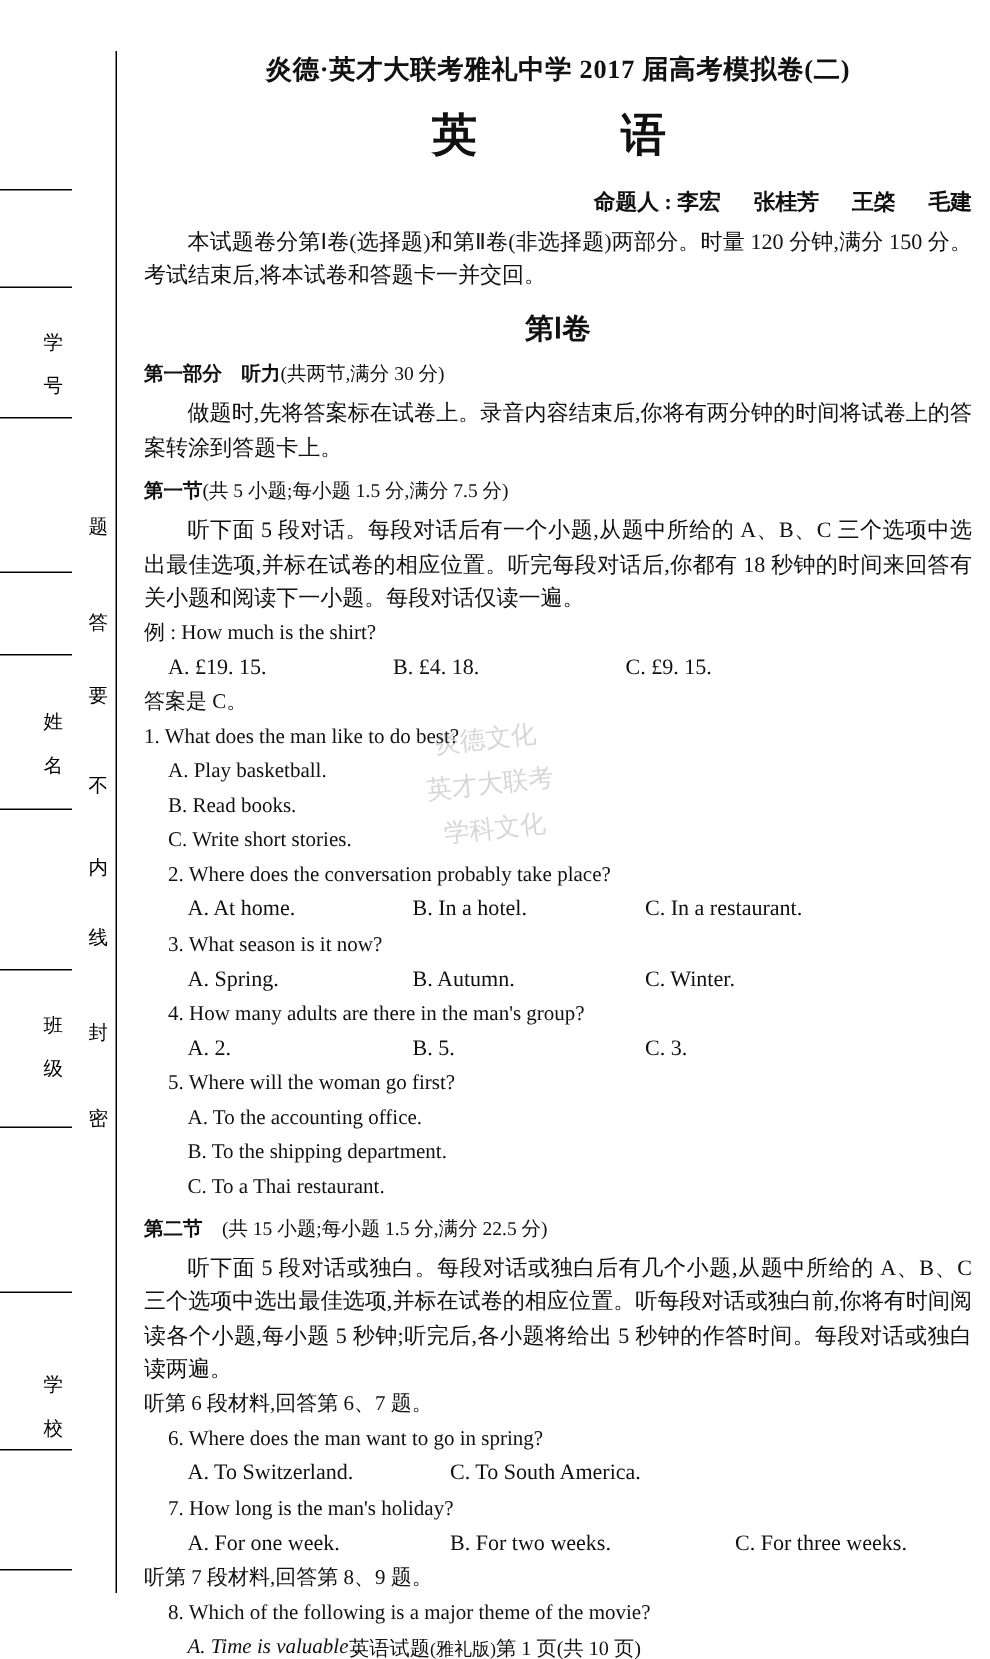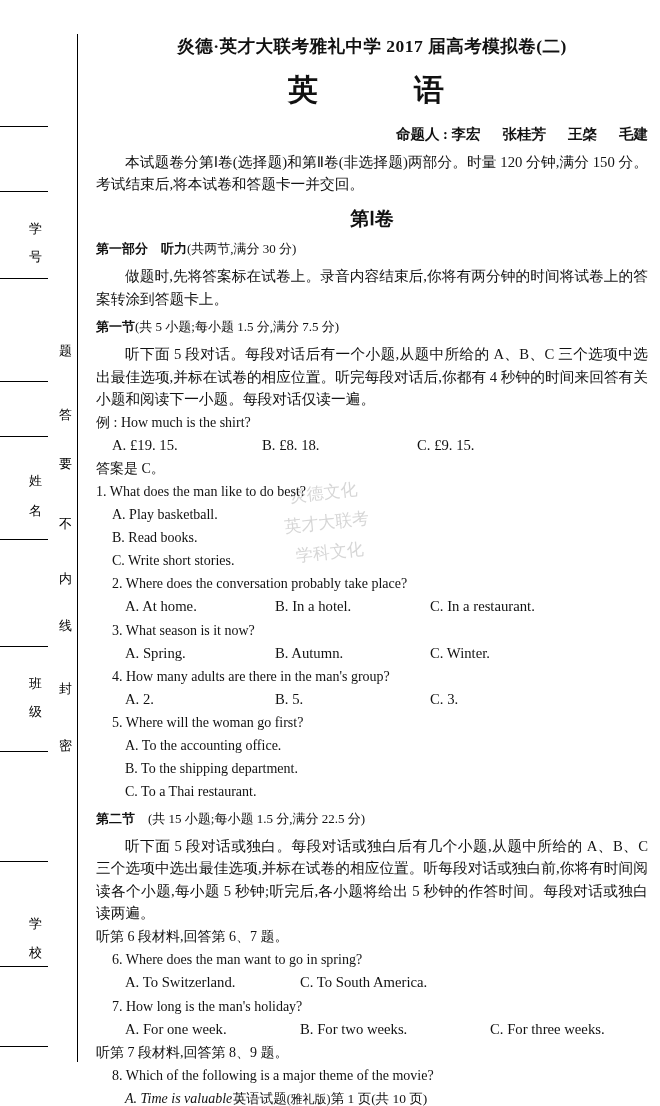--- a/index.html
+++ b/index.html
@@ -200,26 +200,26 @@
     <div class="juan">第Ⅰ卷</div>
 
     <div class="sec-head">
       <span class="b">第一部分　听力</span><span>(共两节,满分 30 分)</span>
     </div>
     <p class="para indent">做题时,先将答案标在试卷上。录音内容结束后,你将有两分钟的时间将试卷上的答案转涂到答题卡上。</p>
 
     <div class="sec-head">
       <span class="b">第一节</span><span>(共 5 小题;每小题 1.5 分,满分 7.5 分)</span>
     </div>
-    <p class="para indent">听下面 5 段对话。每段对话后有一个小题,从题中所给的 A、B、C 三个选项中选出最佳选项,并标在试卷的相应位置。听完每段对话后,你都有 4 秒钟的时间来回答有关小题和阅读下一小题。每段对话仅读一遍。</p>
+    <p class="para indent">听下面 5 段对话。每段对话后有一个小题,从题中所给的 A、B、C 三个选项中选出最佳选项,并标在试卷的相应位置。听完每段对话后,你都有 18 秒钟的时间来回答有关小题和阅读下一小题。每段对话仅读一遍。</p>
 
     <div class="q">例 : How much is the shirt?</div>
     <div class="opt-row c3 ind1">
       <span class="o">A.  £19. 15.</span>
-      <span class="o">B.  £8. 18.</span>
+      <span class="o">B.  £4. 18.</span>
       <span class="o">C.  £9. 15.</span>
     </div>
     <div class="q">答案是 C。</div>
 
     <div class="q">
       <span>1.</span>
       <span>What does the man like to do best?</span>
     </div>
     <div class="q ind1">A. Play basketball.</div>
     <div class="q ind1">B. Read books.</div>

